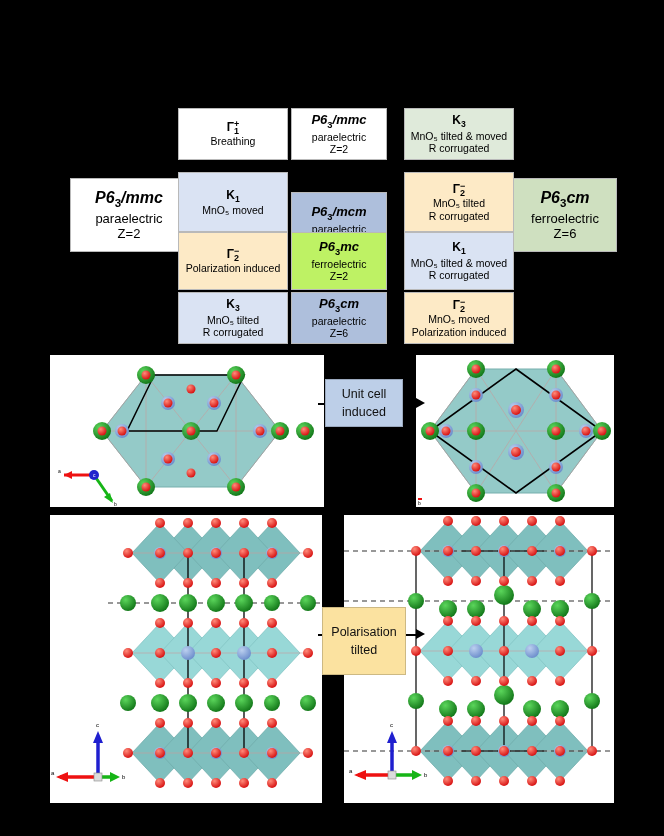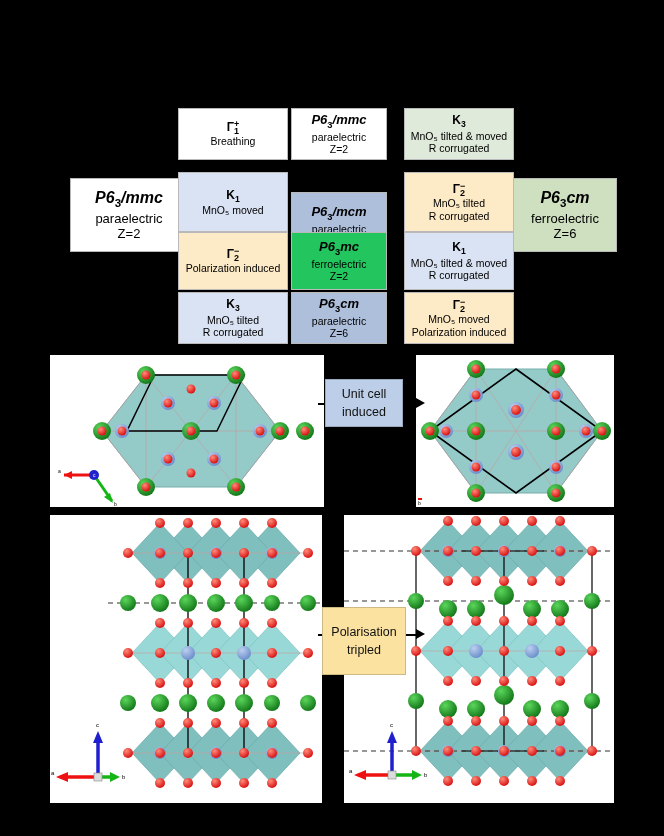--- a/index.html
+++ b/index.html
@@ -119,21 +119,21 @@
       </div>
       <div class="mbox" style="left: 404px; top: 172px; width: 110px; height: 60px; background: rgb(253, 234, 198);">
         <div class="m-head irrep">Γ<span style="display:inline-block;vertical-align:middle;line-height:0.8;font-size:9px;"><span style="display:block">−</span><span style="display:block">2</span></span></div>
         <div class="m-line">MnO₅ tilted</div>
         <div class="m-line">R corrugated</div>
       </div>
       <div class="mbox" style="left: 178px; top: 232px; width: 110px; height: 58px; background: rgb(253, 234, 198);">
         <div class="m-head irrep">Γ<span style="display:inline-block;vertical-align:middle;line-height:0.8;font-size:9px;"><span style="display:block">−</span><span style="display:block">2</span></span></div>
         <div class="m-line">Polarization induced</div>
       </div>
-      <div class="mbox" style="left: 291px; top: 232px; width: 96px; height: 58px; background: #22c55e;">
+      <div class="mbox" style="left: 291px; top: 232px; width: 96px; height: 58px; background: #bef264;">
         <div class="m-head group">P6<sub>3</sub>mc</div>
         <div class="m-line">ferroelectric</div>
         <div class="m-line">Z=2</div>
       </div>
       <div class="mbox" style="left: 404px; top: 232px; width: 110px; height: 58px; background: rgb(218, 227, 243);">
         <div class="m-head irrep">K<sub>1</sub></div>
         <div class="m-line">MnO₅ tilted &amp; moved</div>
         <div class="m-line">R corrugated</div>
       </div>
       <div class="mbox" style="left: 178px; top: 292px; width: 110px; height: 52px; background: rgb(218, 227, 243);">
@@ -597,14 +597,14 @@
 <div class="arrow-head" style="left:416px; top:398px;"></div>
 <div class="callout blue" style="left:325px; top:379px; width:78px; height:48px;">
   <div>Unit cell</div>
   <div>induced</div>
 </div>
 
 <div class="arrow-line" style="left:318px; top:634px; width:100px;"></div>
 <div class="arrow-head" style="left:416px; top:629px;"></div>
 <div class="callout gold" style="left:322px; top:607px; width:84px; height:68px;">
   <div>Polarisation</div>
-  <div>tripled</div>
+  <div>tilted</div>
 </div>
 
 </body></html>

